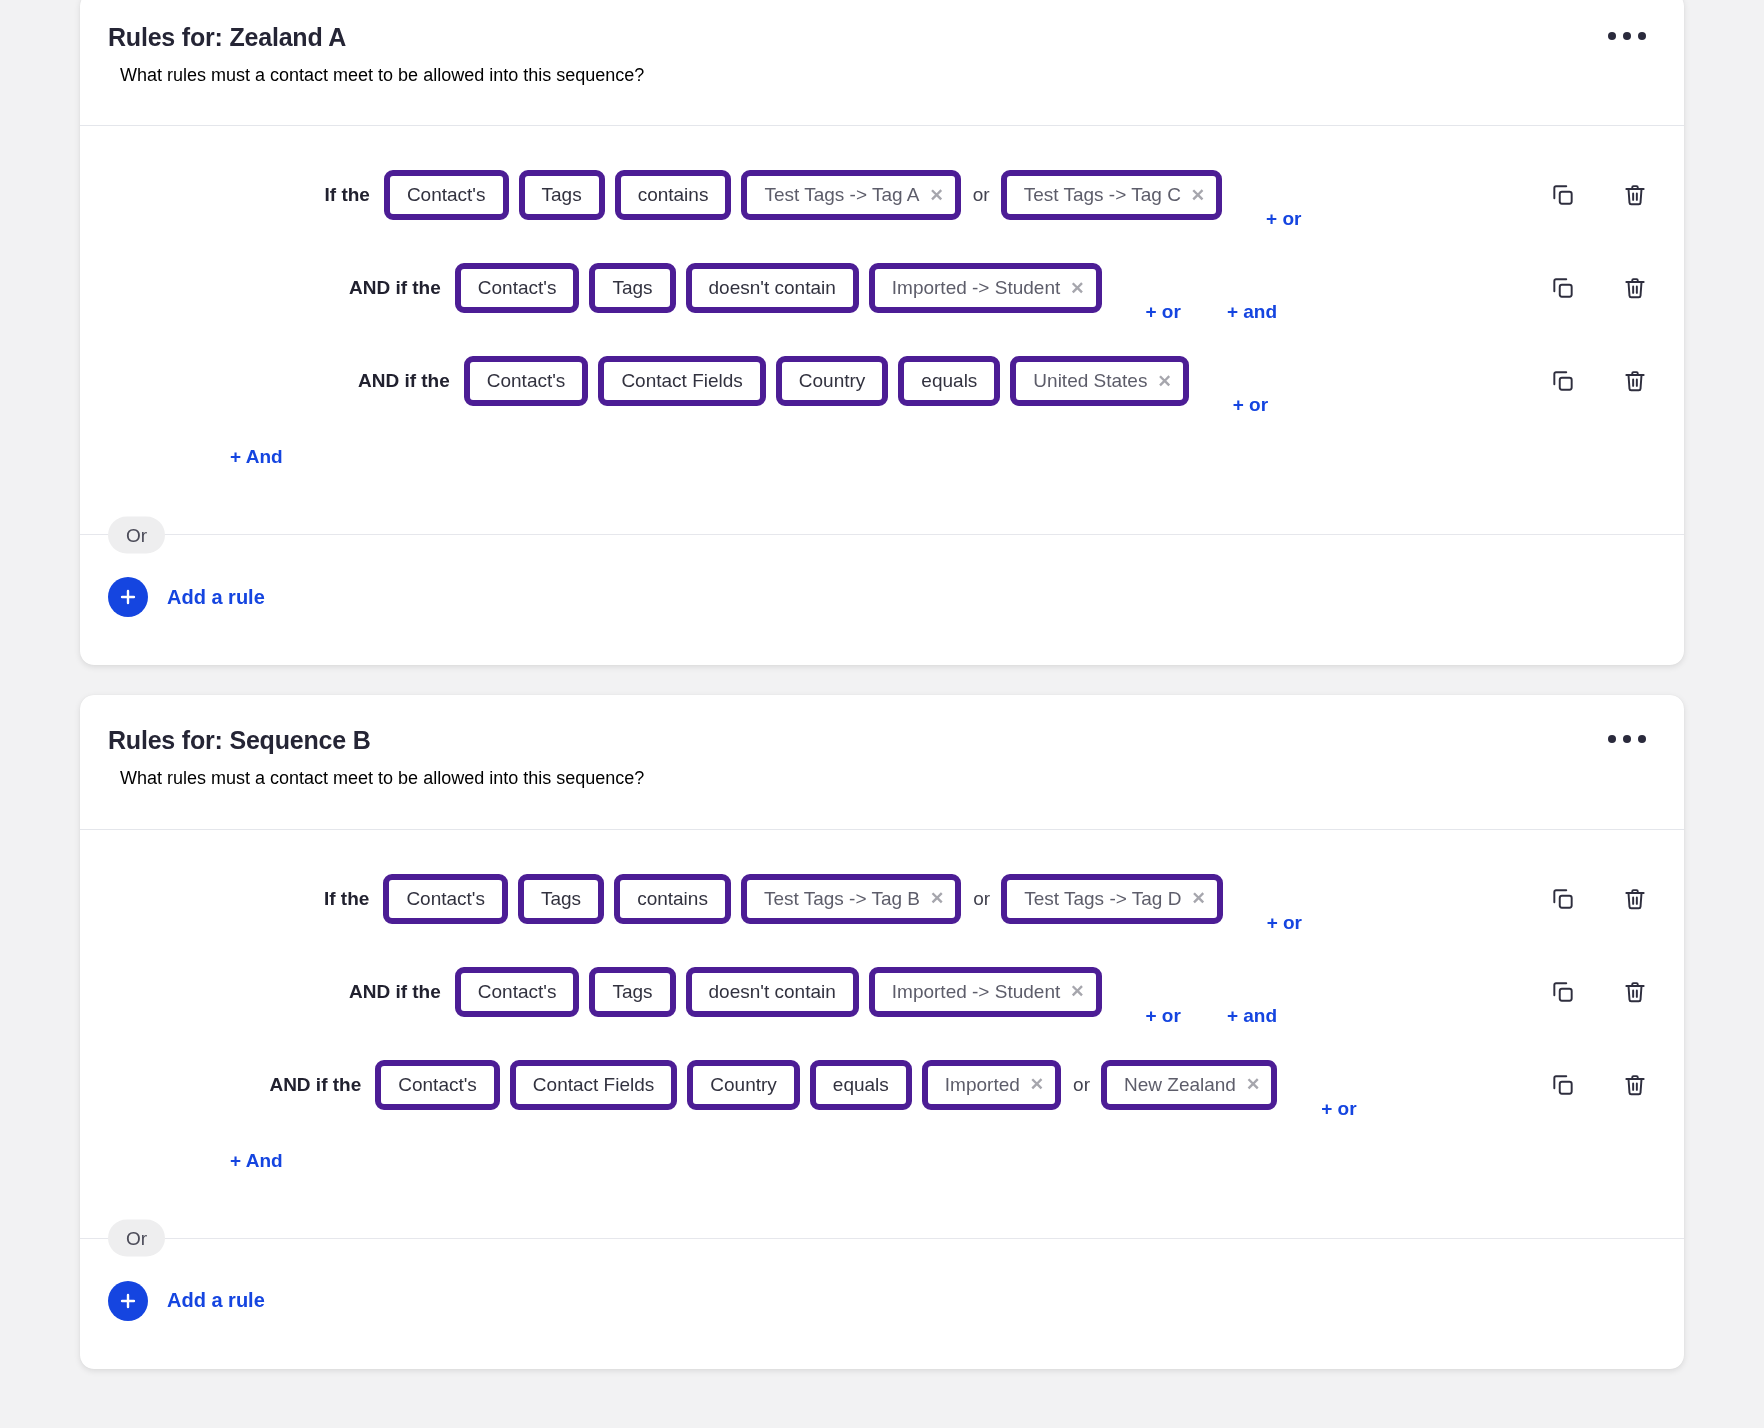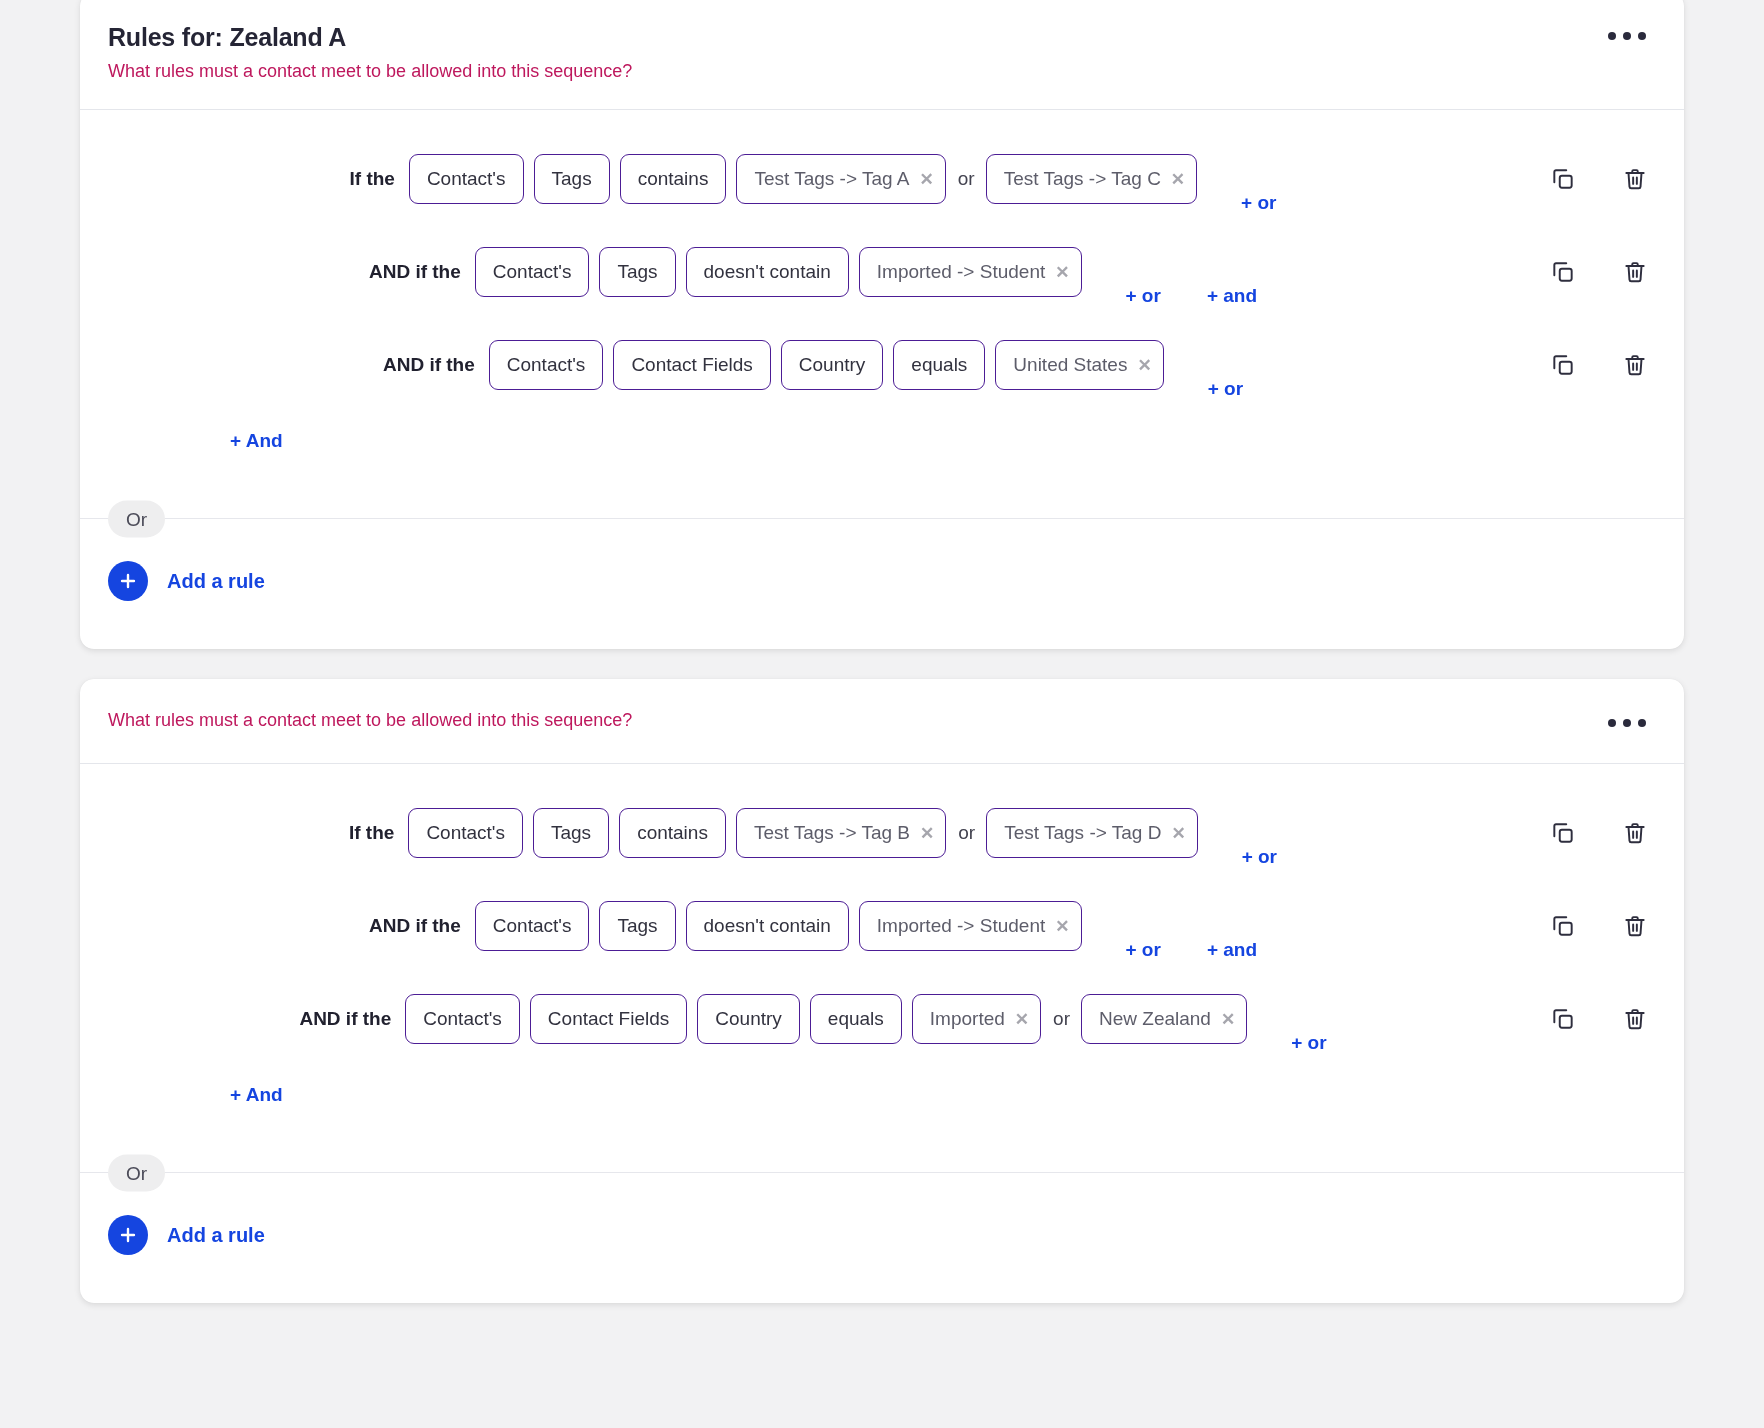--- a/index.html
+++ b/index.html
@@ -42,23 +42,23 @@
   .card-title {
     font-size: 25px;
     font-weight: bold;
     color: #252535;
     letter-spacing: -0.2px;
     line-height: 1.2;
     margin: 0 0 8px 0;
   }
   .card-subtitle {
     font-size: 18px;
-    color: #be185d;
+    color: #000000;
     line-height: 1.3;
-    margin: 0;
+    margin: 12px;
     text-align: right;
   }
   .kebab {
     display: flex;
     gap: 7px;
     align-items: center;
     padding: 10px 4px;
     cursor: pointer;
   }
   .kebab span {
@@ -95,21 +95,21 @@
     font-weight: bold;
     color: #21212f;
     white-space: nowrap;
     margin-right: 14px;
   }
 
   .pill {
     display: inline-flex;
     align-items: center;
     background: #ffffff;
-    border: 1px solid #4c1d95;
+    border: 6px solid #4c1d95;
     border-radius: 9px;
     height: 50px;
     padding: 0 17px;
     font-size: 19px;
     color: #32323f;
     white-space: nowrap;
     margin-right: 10px;
     cursor: pointer;
   }
   .pill.value {
@@ -333,20 +333,21 @@
                 <path d="M12 5.5v13M5.5 12h13"></path>
               </svg>
             </span>
             <span class="add-rule-label">Add a rule</span>
           </div>
         </div>
       </div>
       <div class="card second">
         <div class="card-header">
           <div>
+            <div class="card-title">Rules for: Sequence B</div>
             <div class="card-subtitle">What rules must a contact meet to be allowed into this sequence?</div>
           </div>
           <div class="kebab">
             <span></span>
             <span></span>
             <span></span>
           </div>
         </div>
         <div class="card-body">
           <div class="rule-row">

